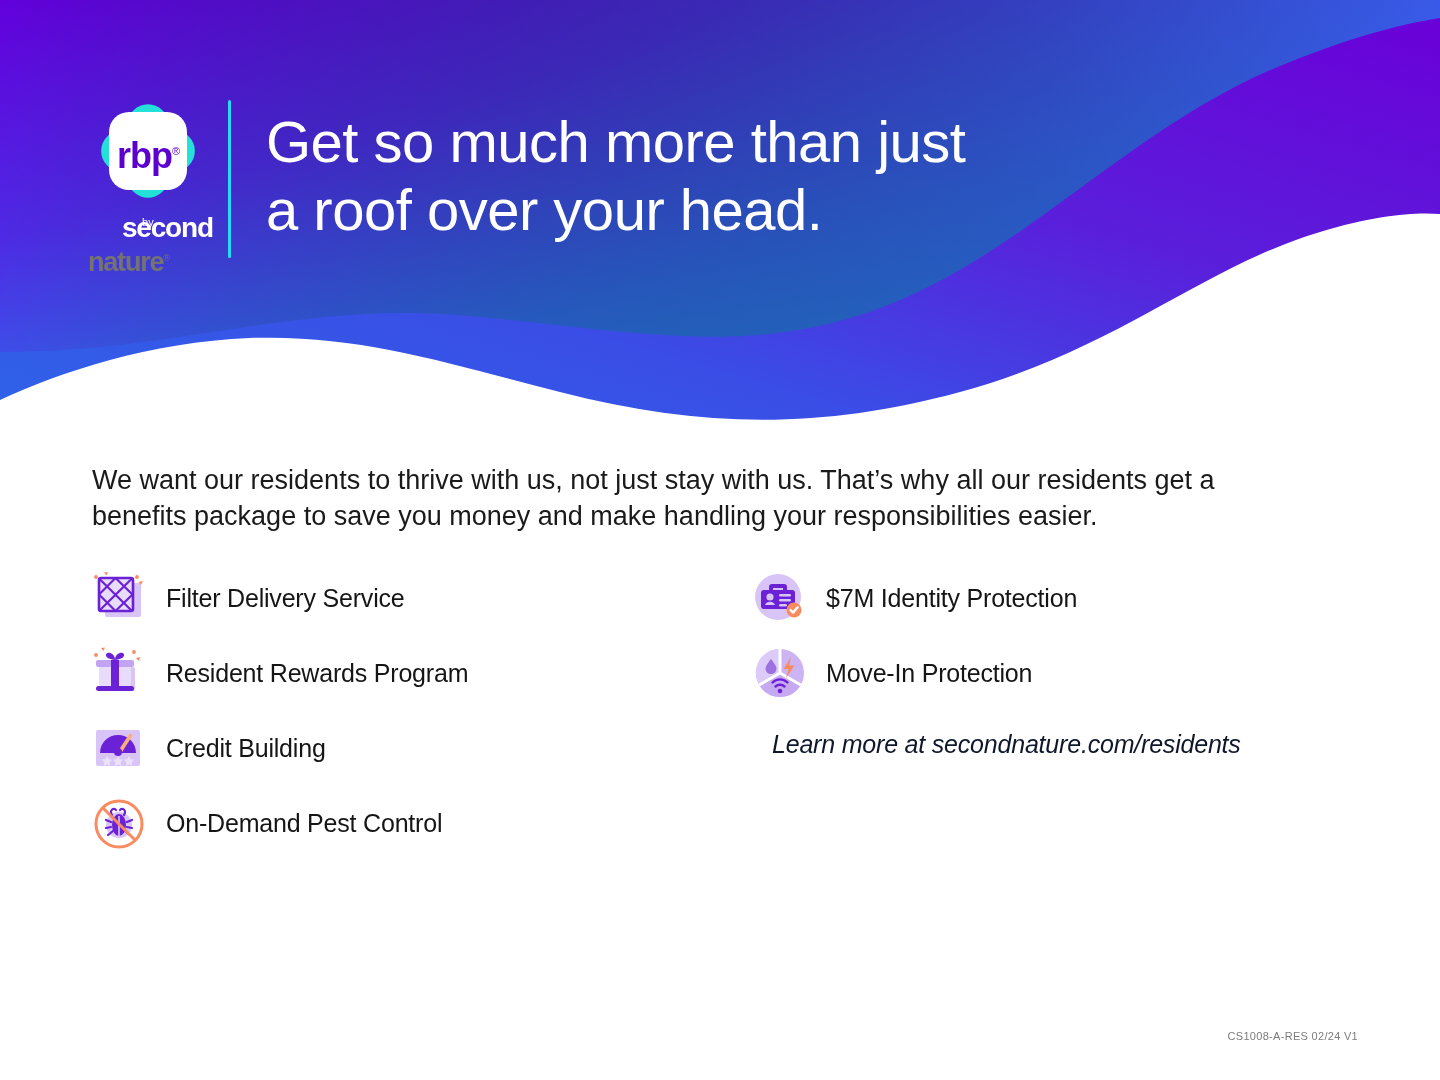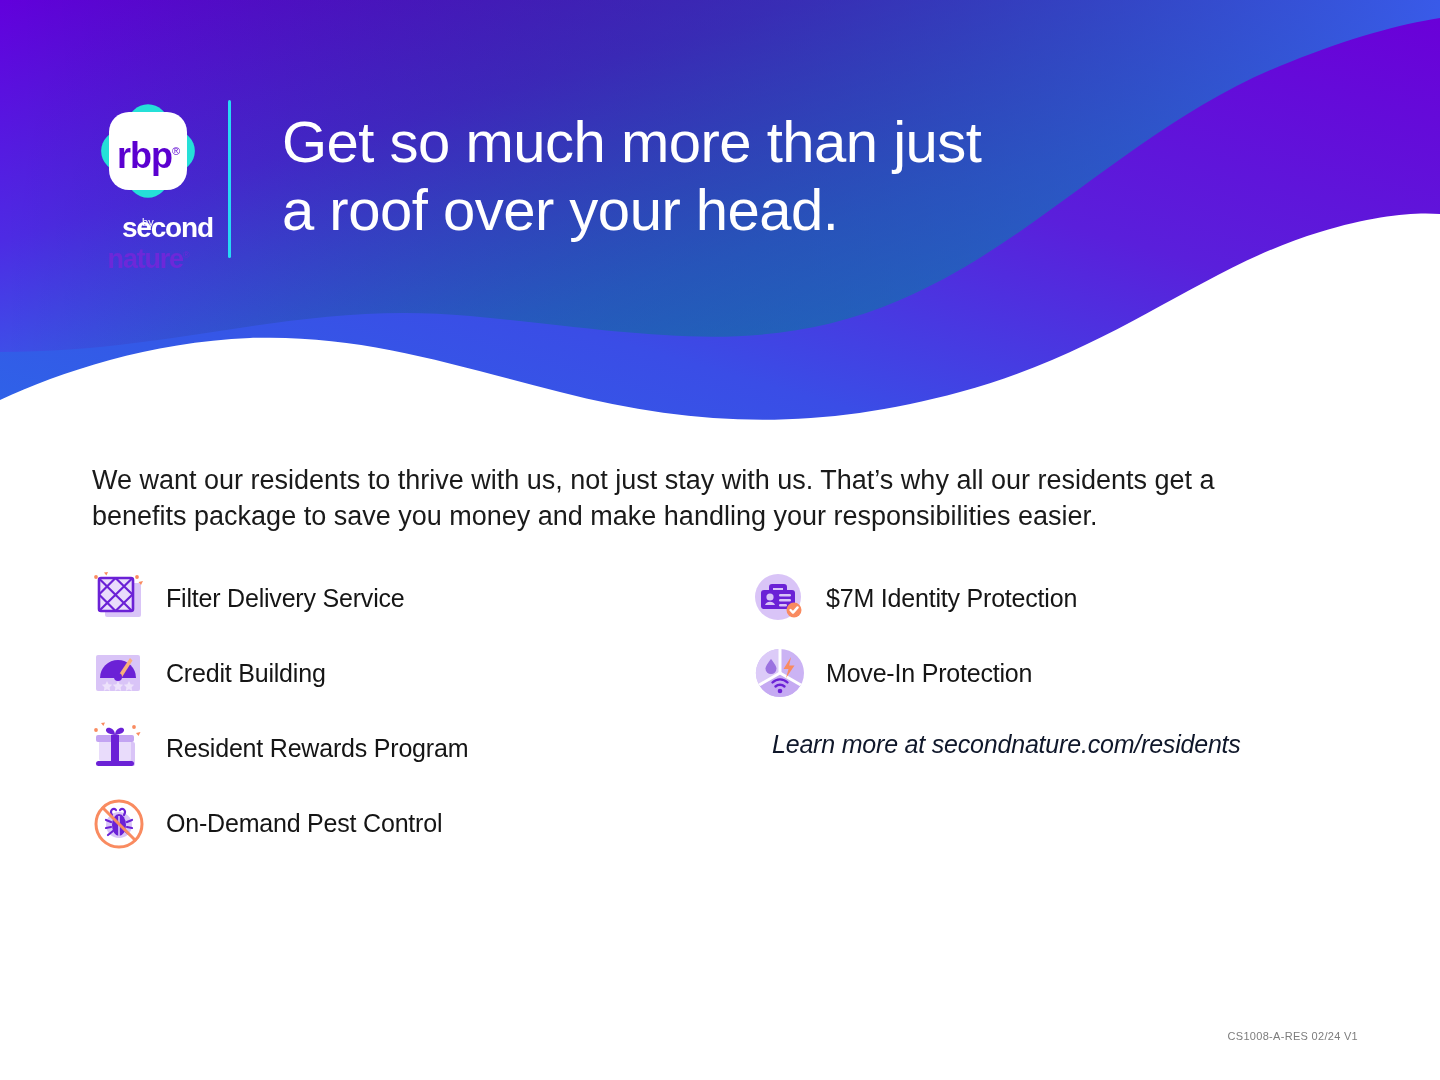--- a/index.html
+++ b/index.html
@@ -87,44 +87,43 @@
     color:#ffffff;
     font-size:28px;
     line-height:25px;
     font-weight:bold;
     letter-spacing:-1.2px;
     text-align:center;
     margin-top:-13px;
     padding-left:34px;
   }
   .logo-nature {
-    color:#6d28d9;
+    color:#737373;
     font-size:27px;
-    line-height:30px;
+    line-height:36px;
     font-weight:bold;
     letter-spacing:-1.2px;
-    text-align:center;
+    text-align:left;
   }
   .logo-nature sup { font-size:9px; vertical-align:super; font-weight:normal; }
 
   .logo-divider {
     position:absolute;
     left:228px; top:100px;
     width:3px; height:158px;
     background:#27D9F5;
     border-radius:2px;
   }
 
   
   .headline {
     position:absolute;
     left:266px; top:108px;
     width:900px;
     color:#ffffff;
-    margin-left:16px;
   }
   .headline .l1 {
     font-size:58px;
     line-height:68px;
     font-weight:normal;
     letter-spacing:-0.5px;
     white-space:nowrap;
   }
   .headline .l2 {
     font-size:58px;
@@ -279,37 +278,20 @@
             <path d="M12 2.5 l4 -0.5 -1.6 3.4 z"></path>
           </g>
         </svg>
       </span>
       <span class="label">Filter Delivery Service</span>
     </div>
 
     <div class="benefit">
       <span class="icon">
         <svg viewBox="0 0 56 56">
-          <rect x="4" y="10" width="44" height="36" rx="2" fill="#D9C4F7"></rect>
-          <path d="M8 33 A 18 18 0 0 1 44 33 Z" fill="#6B21D6"></path>
-          <path d="M26 31 L38 13 L40.5 15.5 L29.5 33 Z" fill="#F8B07A"></path>
-          <circle cx="26" cy="32" r="4" fill="#6B21D6"></circle>
-          <g fill="#EDE2FB">
-            <path d="M15 36 l1.6 3.3 3.6 0.5 -2.6 2.5 0.6 3.6 -3.2 -1.7 -3.2 1.7 0.6 -3.6 -2.6 -2.5 3.6 -0.5 z"></path>
-            <path d="M26 36 l1.6 3.3 3.6 0.5 -2.6 2.5 0.6 3.6 -3.2 -1.7 -3.2 1.7 0.6 -3.6 -2.6 -2.5 3.6 -0.5 z"></path>
-            <path d="M37 36 l1.6 3.3 3.6 0.5 -2.6 2.5 0.6 3.6 -3.2 -1.7 -3.2 1.7 0.6 -3.6 -2.6 -2.5 3.6 -0.5 z"></path>
-          </g>
-        </svg>
-      </span>
-      <span class="label">Credit Building</span>
-    </div>
-
-    <div class="benefit">
-      <span class="icon">
-        <svg viewBox="0 0 56 56">
           <rect x="11" y="22" width="32" height="24" rx="2" fill="#D9C4F7"></rect>
           <rect x="7" y="18" width="32" height="23" rx="2" fill="#E9DCFB"></rect>
           <rect x="19" y="18" width="8" height="23" fill="#6B21D6"></rect>
           <rect x="4" y="15" width="38" height="7" rx="2" fill="#C3A4F2"></rect>
           <rect x="19" y="15" width="8" height="7" fill="#6B21D6"></rect>
           <path d="M23 15 C 23 8, 15 6, 14 9.5 C 13.2 12.4, 18 14.5, 23 15 Z" fill="#6B21D6"></path>
           <path d="M23 15 C 23 8, 31 6, 32 9.5 C 32.8 12.4, 28 14.5, 23 15 Z" fill="#6B21D6"></path>
           <rect x="4" y="41" width="38" height="5" rx="2.5" fill="#6B21D6"></rect>
           <g fill="#F98B60">
             <circle cx="4" cy="10" r="1.9"></circle>
@@ -318,20 +300,37 @@
             <path d="M9 3 l4 -0.5 -1.6 3.4 z"></path>
           </g>
         </svg>
       </span>
       <span class="label">Resident Rewards Program</span>
     </div>
 
     <div class="benefit">
       <span class="icon">
         <svg viewBox="0 0 56 56">
+          <rect x="4" y="10" width="44" height="36" rx="2" fill="#D9C4F7"></rect>
+          <path d="M8 33 A 18 18 0 0 1 44 33 Z" fill="#6B21D6"></path>
+          <path d="M26 31 L38 13 L40.5 15.5 L29.5 33 Z" fill="#F8B07A"></path>
+          <circle cx="26" cy="32" r="4" fill="#6B21D6"></circle>
+          <g fill="#EDE2FB">
+            <path d="M15 36 l1.6 3.3 3.6 0.5 -2.6 2.5 0.6 3.6 -3.2 -1.7 -3.2 1.7 0.6 -3.6 -2.6 -2.5 3.6 -0.5 z"></path>
+            <path d="M26 36 l1.6 3.3 3.6 0.5 -2.6 2.5 0.6 3.6 -3.2 -1.7 -3.2 1.7 0.6 -3.6 -2.6 -2.5 3.6 -0.5 z"></path>
+            <path d="M37 36 l1.6 3.3 3.6 0.5 -2.6 2.5 0.6 3.6 -3.2 -1.7 -3.2 1.7 0.6 -3.6 -2.6 -2.5 3.6 -0.5 z"></path>
+          </g>
+        </svg>
+      </span>
+      <span class="label">Credit Building</span>
+    </div>
+
+    <div class="benefit">
+      <span class="icon">
+        <svg viewBox="0 0 56 56">
           <circle cx="27" cy="30" r="13" fill="#D9C4F7"></circle>
           <g stroke="#6B21D6" stroke-width="2.2" fill="none" stroke-linecap="round">
             <path d="M20 20 C 17 15, 22 12, 24 15"></path>
             <path d="M32 20 C 35 15, 30 12, 28 15"></path>
             <path d="M14 25 L19 27 M14 33 L19 32 M16 40 L21 36"></path>
             <path d="M40 25 L35 27 M40 33 L35 32 M38 40 L33 36"></path>
           </g>
           <ellipse cx="27" cy="30" rx="7" ry="11" fill="#6B21D6"></ellipse>
           <path d="M27 21 L27 41" stroke="#D9C4F7" stroke-width="1.6"></path>
           <circle cx="27" cy="29" r="23" fill="none" stroke="#F98B60" stroke-width="3"></circle>

